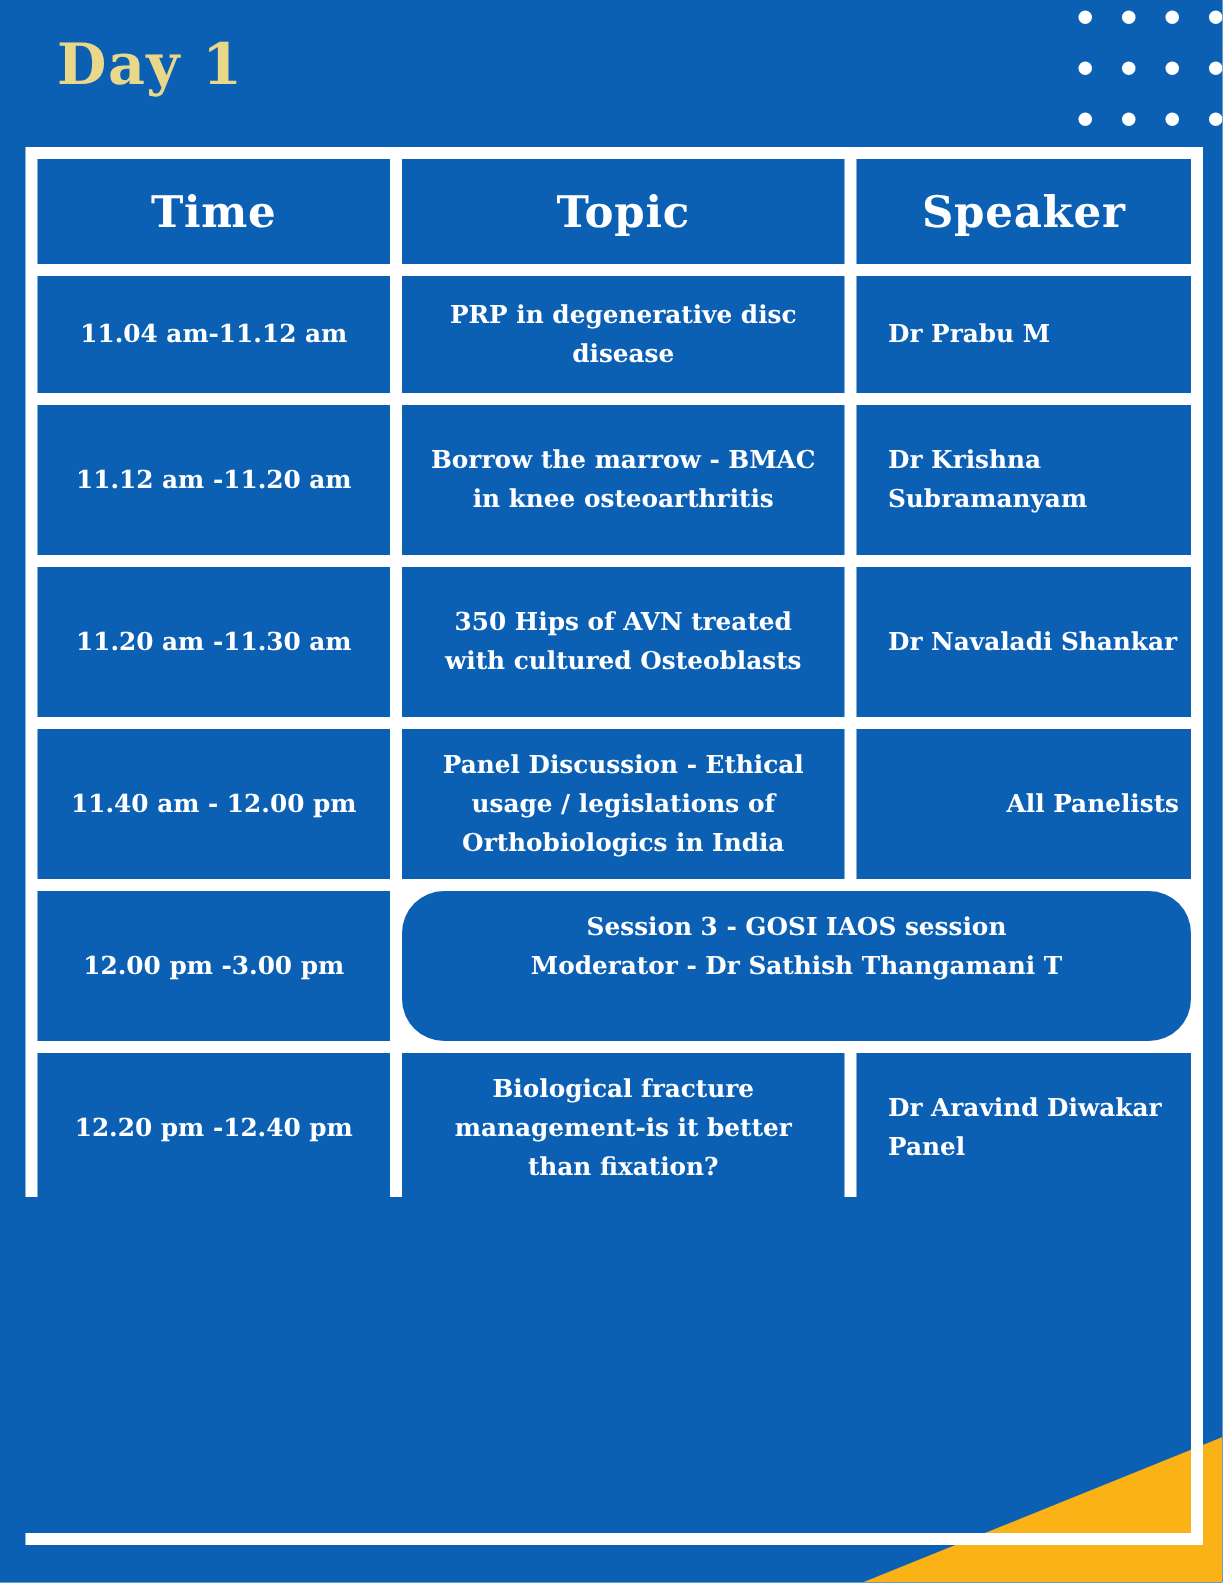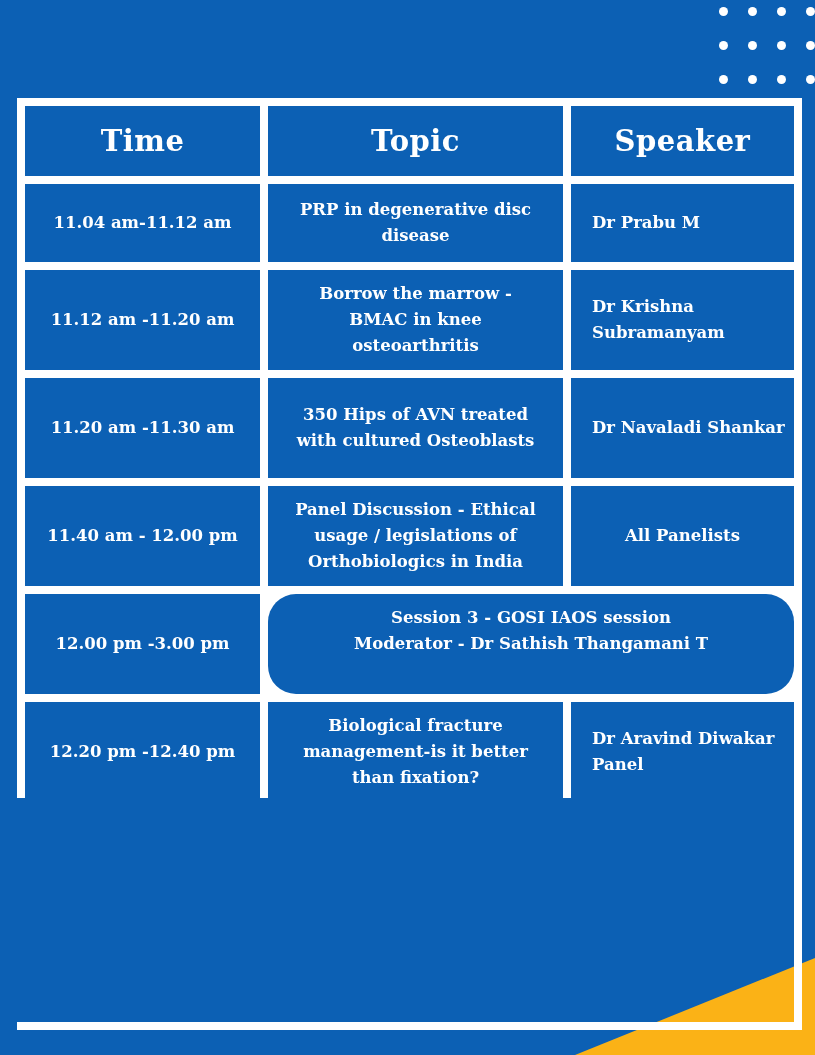--- a/index.html
+++ b/index.html
@@ -65,24 +65,24 @@
     font-size:29px;
     letter-spacing:.5px;
   }
   td{
     font-size:16.5px;
     line-height:1.58;
   }
   tr.header-row{height:70px;}
   tbody tr{height:100px;}
   tbody tr:first-child{height:78px;}
-  td.topic-cell{padding:0 26px;}
+  td.topic-cell{padding:0 13px;}
   td.topic-left{text-align:center;}
   td.speaker-cell{text-align:left;padding:0 8px 0 21px;margin-left:37px;}
-  td.speaker-center{text-align:center;padding:0 8px;}
+  td.speaker-center{text-align:right;padding:0 8px;}
   td.topic-lines{padding-bottom:26px;border-radius:28px;}
   
   .corner-triangle{
     position:absolute;left:575px;top:958px;
     width:240px;height:97px;
     background:var(--c-accent_triangle);
     clip-path:polygon(100% 0,100% 100%,0 100%);
     z-index:2;
   }
   
@@ -93,20 +93,21 @@
   .frame-bottom{
     position:absolute;left:17px;top:1022px;width:785px;height:8px;
     background:var(--c-border);z-index:3;
   }
 </style>
 </head>
 <body>
 
 <div class="page">
 
+  <div class="page-title">Day 1</div>
 
   <div class="dots">
     <i></i>
       <i></i>
       <i></i>
       <i></i>
     <i></i>
       <i></i>
       <i></i>
       <i></i>

